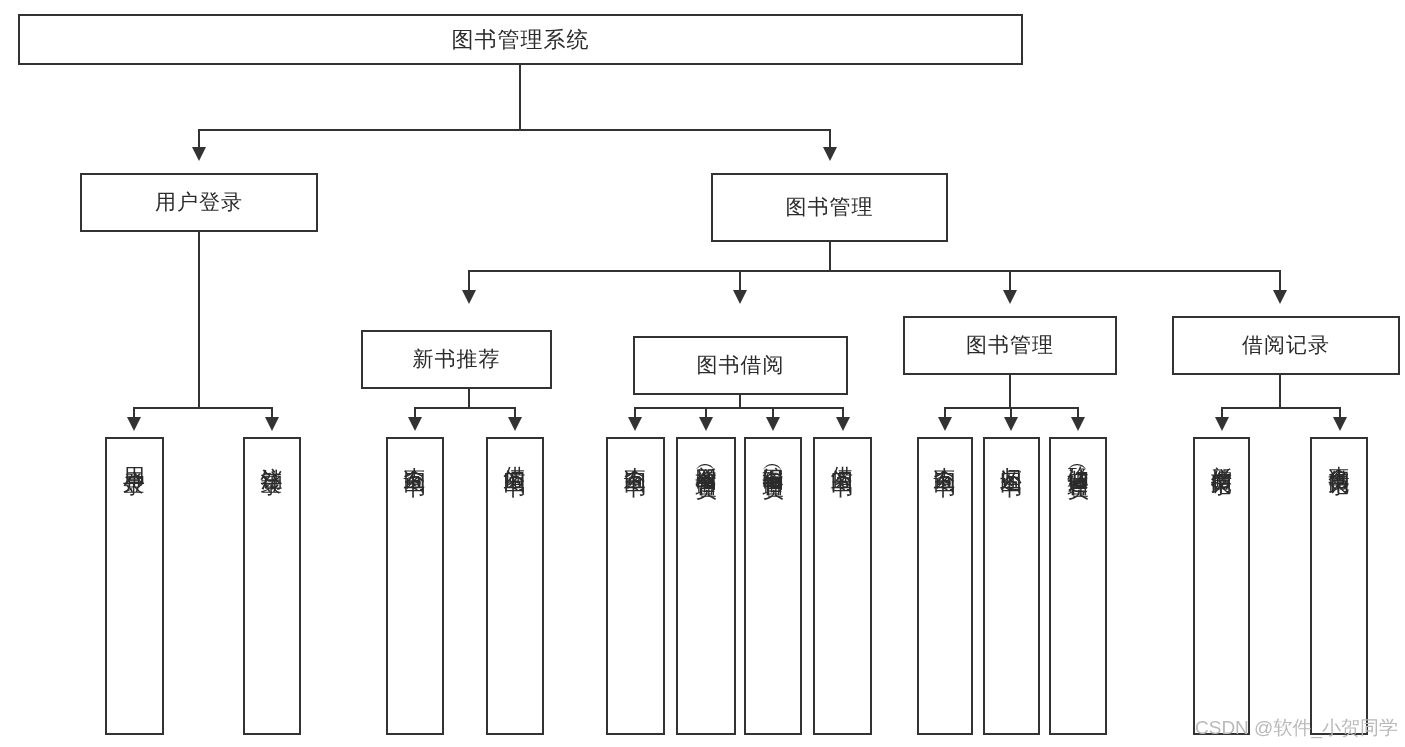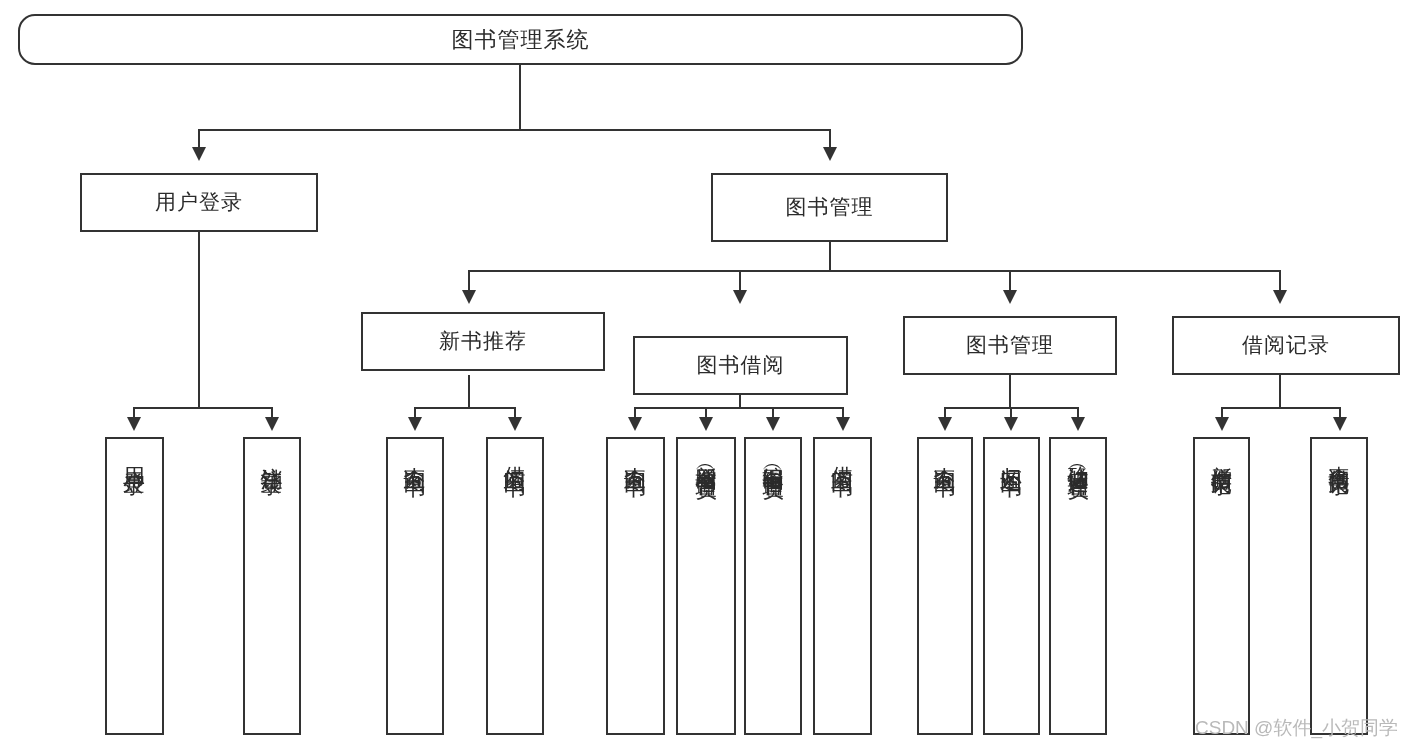--- a/index.html
+++ b/index.html
@@ -126,32 +126,32 @@
   <div class="vline" style="left:1077px;top:407px;height:12px;"></div>
   <div class="arrow" style="left:1071px;top:417px;"></div>
 
   <div class="vline" style="left:1279px;top:375px;height:32px;"></div>
   <div class="hline" style="left:1221px;top:407px;width:118px;"></div>
   <div class="vline" style="left:1221px;top:407px;height:12px;"></div>
   <div class="arrow" style="left:1215px;top:417px;"></div>
   <div class="vline" style="left:1339px;top:407px;height:12px;"></div>
   <div class="arrow" style="left:1333px;top:417px;"></div>
 
-  <div class="node h-node root" style="left:18px;top:14px;width:1005px;height:51px;border-radius:17px;">
+  <div class="node h-node root" style="left:18px;top:14px;width:1005px;height:51px;">
     <span class="lbl">图书管理系统</span>
   </div>
 
   <div class="node h-node" style="left:80px;top:173px;width:238px;height:59px;">
     <span class="lbl">用户登录</span>
   </div>
   <div class="node h-node" style="left:711px;top:173px;width:237px;height:69px;">
     <span class="lbl">图书管理</span>
   </div>
 
-  <div class="node h-node" style="left:361px;top:312px;width:244px;height:59px;">
+  <div class="node h-node" style="left:361px;top:330px;width:191px;height:59px;">
     <span class="lbl">新书推荐</span>
   </div>
   <div class="node h-node" style="left:633px;top:316px;width:215px;height:59px;margin-top:20px;">
     <span class="lbl">图书借阅</span>
   </div>
   <div class="node h-node" style="left:903px;top:316px;width:214px;height:59px;">
     <span class="lbl">图书管理</span>
   </div>
   <div class="node h-node" style="left:1172px;top:316px;width:228px;height:59px;">
     <span class="lbl">借阅记录</span>

